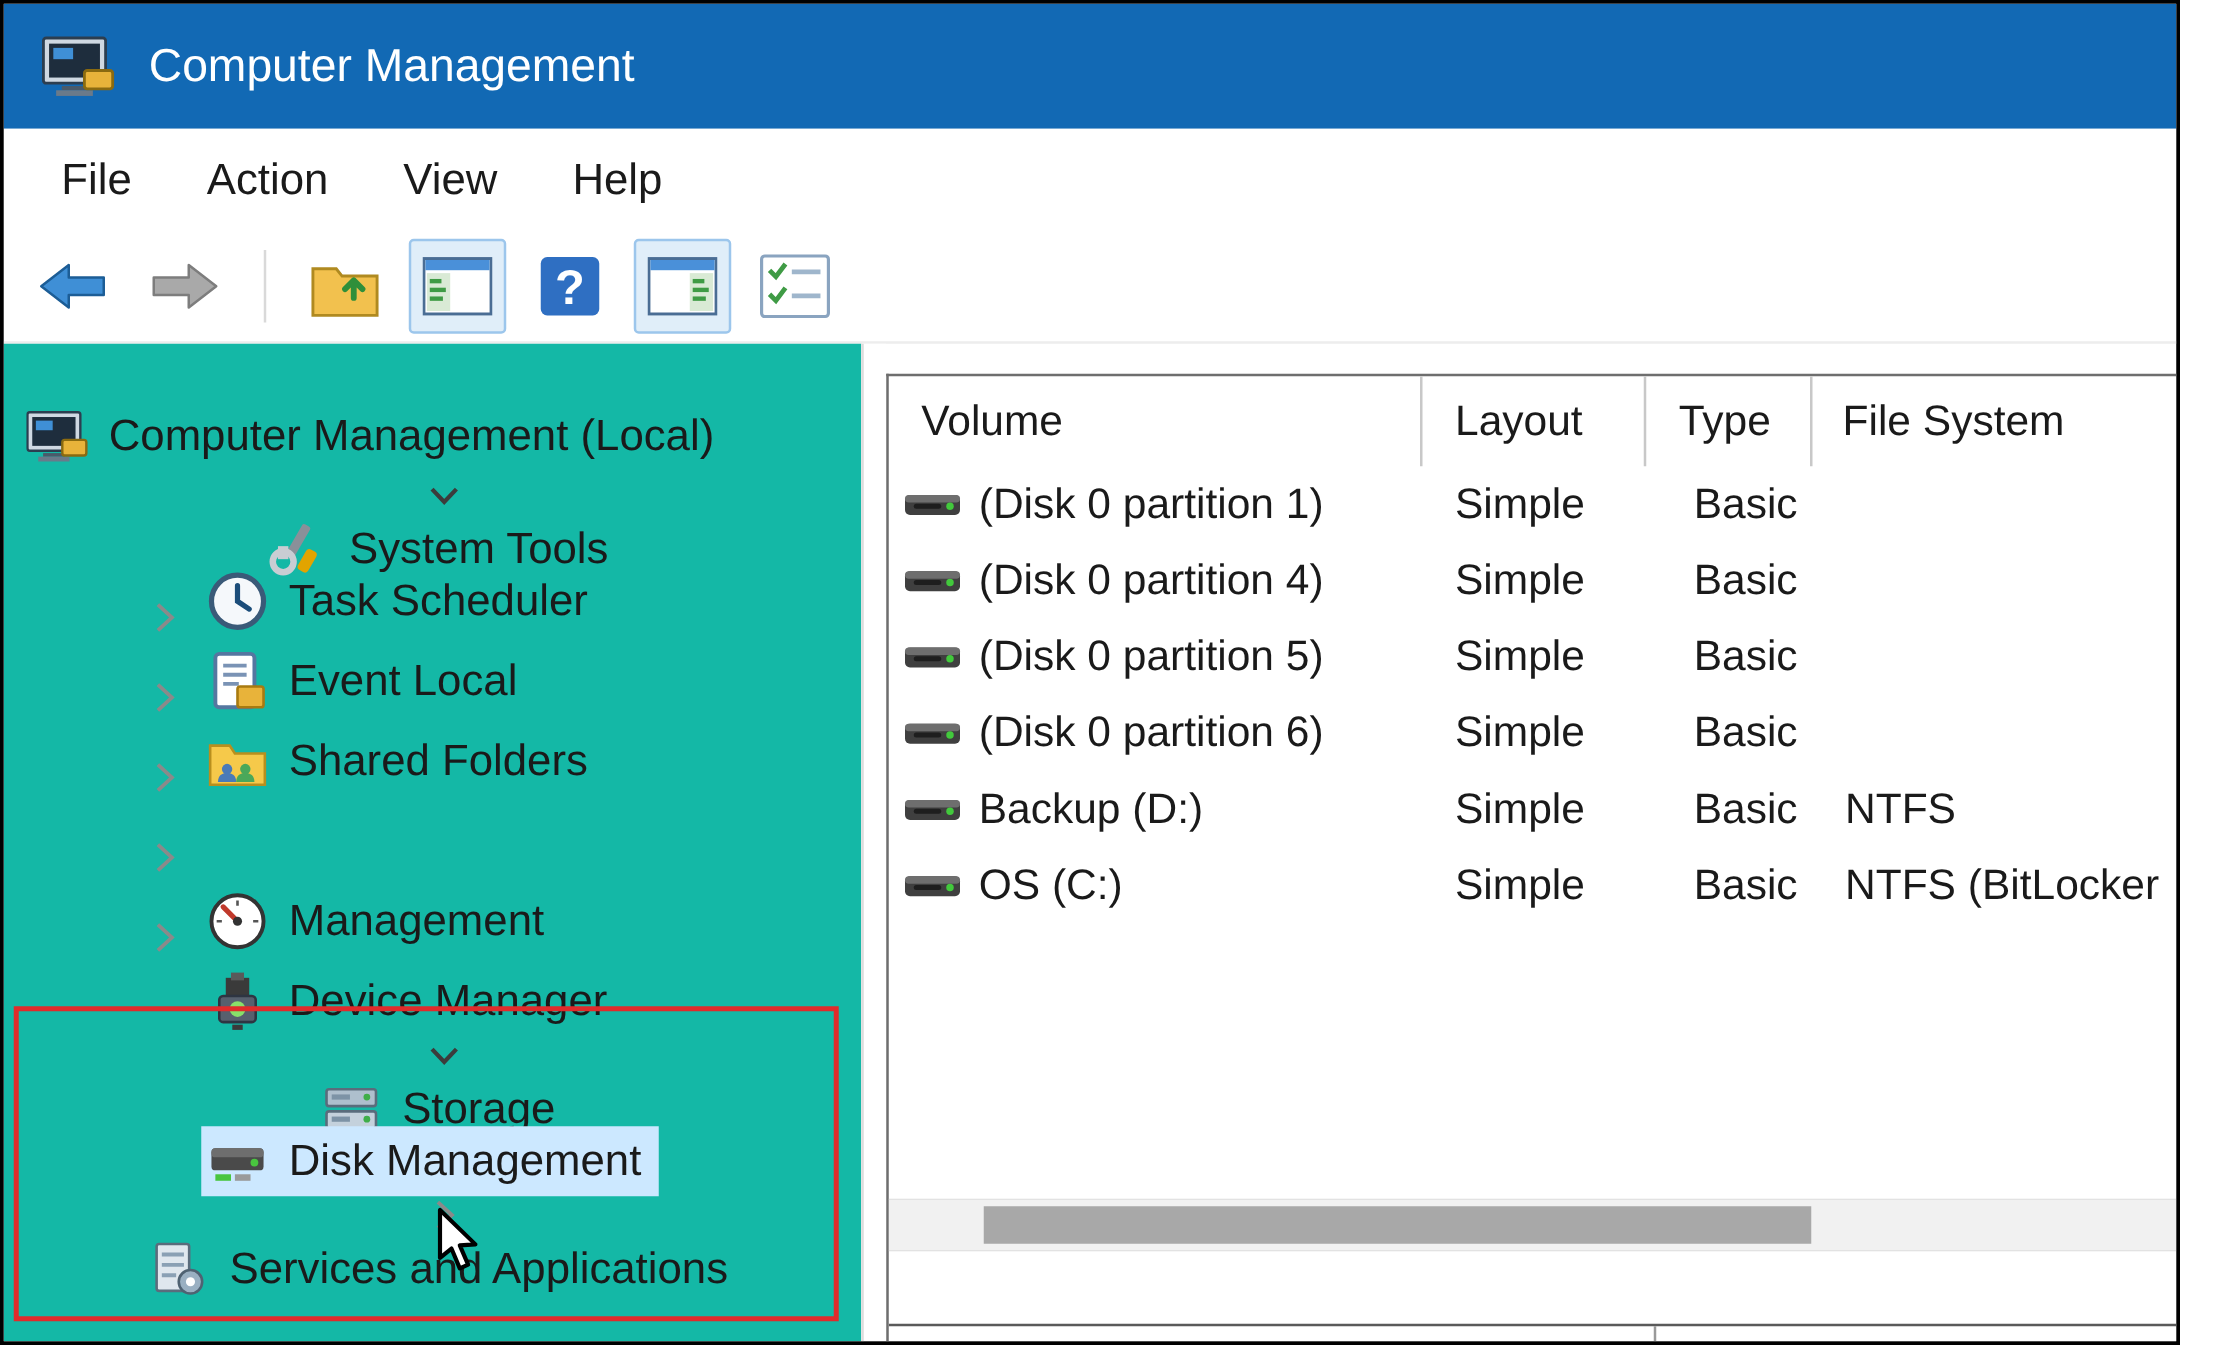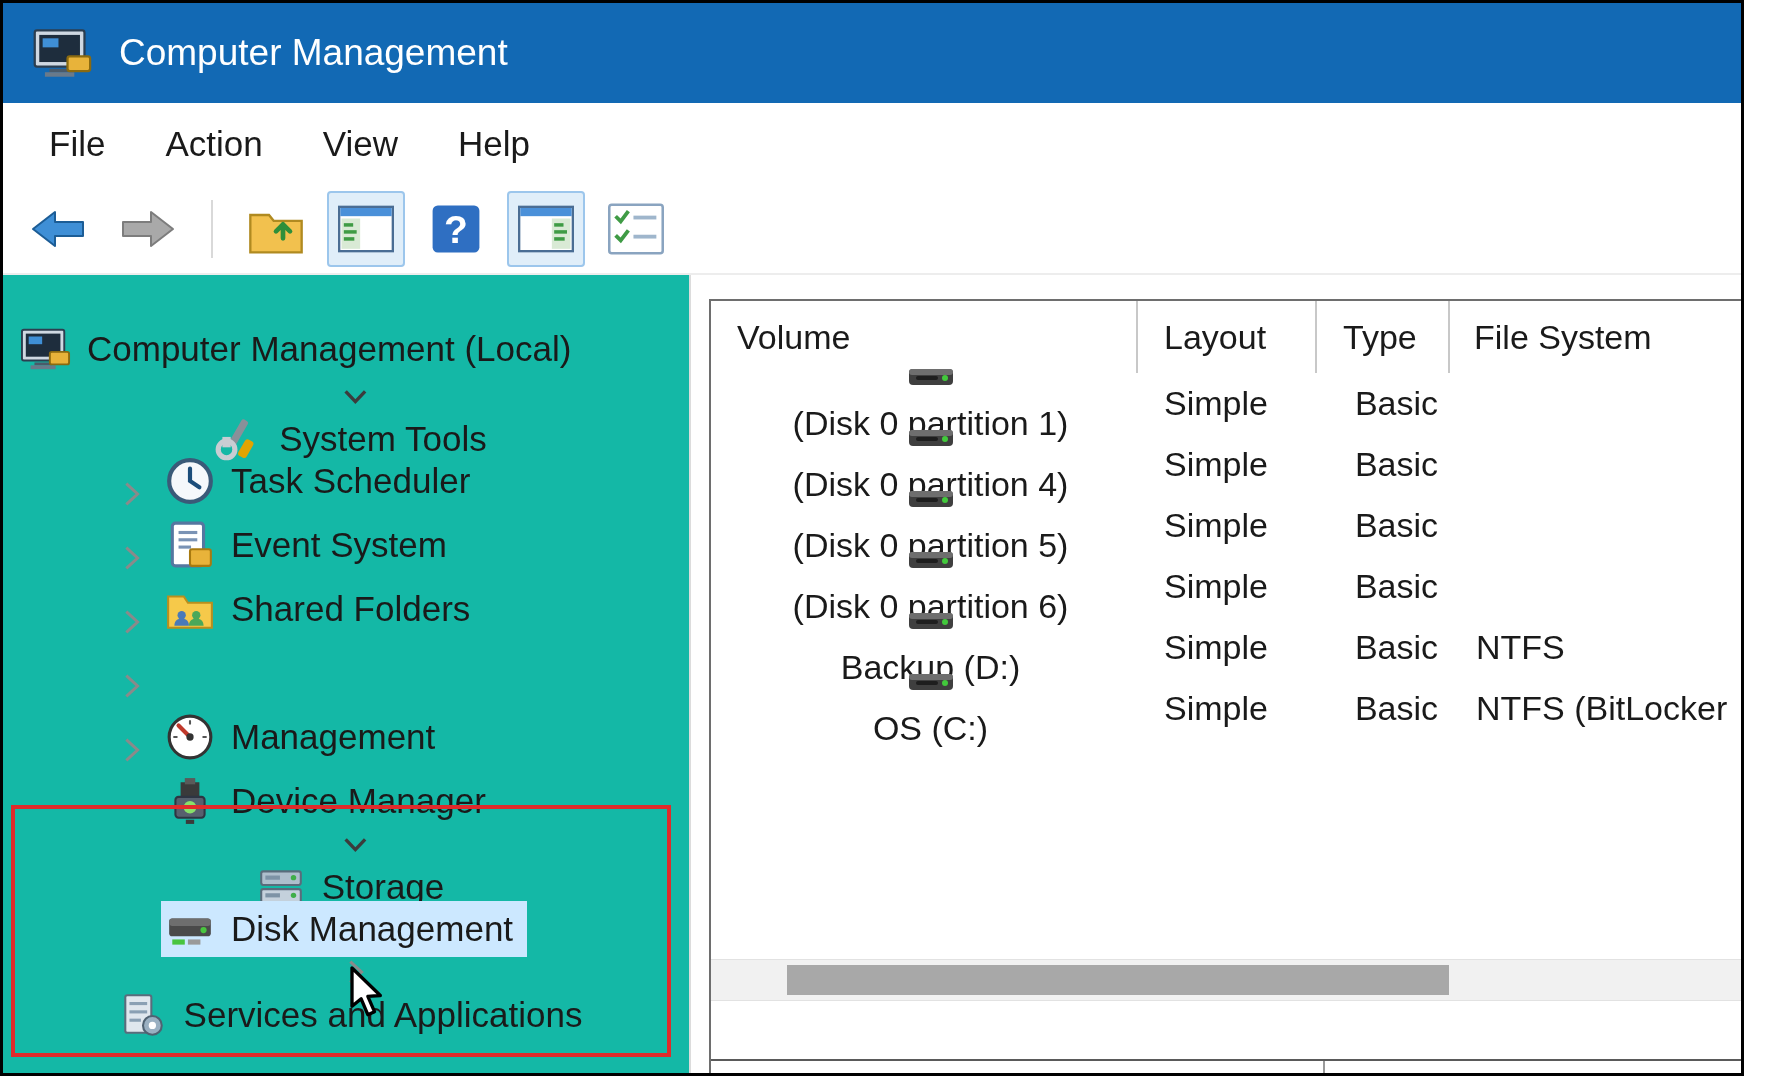--- a/index.html
+++ b/index.html
@@ -58,21 +58,21 @@
   .table-header { display:flex; height:72px; align-items:stretch; }
   .hcell { display:flex; align-items:center; padding-left:26px; font-size:34px;
            border-right:2px solid #c8c8c8; white-space:nowrap; }
   .hcell.col3 { border-right:none; flex:1; }
   .col0 { width:427px; min-width:427px; }
   .col1 { width:179px; min-width:179px; }
   .col2 { width:133px; min-width:133px;text-align:center; }
   .col3 { flex:1;padding-left:24px; }
   .trow { display:flex; height:61px; align-items:center; font-size:34px; }
   .cell { padding-left:26px; overflow:hidden; white-space:nowrap; }
-  .cell.col0 { display:flex; align-items:center; gap:14px; padding-left:12px;flex-direction:column; }
+  .cell.col0 { display:flex; align-items:center; gap:14px; padding-left:12px; }
   .vicon { display:flex; width:46px; min-width:46px; height:26px; }
   .vicon svg { width:100%; height:100%; }
 
   .hscroll { position:absolute; left:0; right:0; top:658px; height:42px;
              background:#f1f1f1; border-top:1px solid #e2e2e2; border-bottom:1px solid #e2e2e2; }
   .hscroll-thumb { position:absolute; left:76px; width:662px; top:5px; bottom:5px; background:#a8a8a8; }
   .bottom-line { position:absolute; left:0; right:0; top:758px; height:2px; background:#5a5a5a; }
   .bottom-vline { position:absolute; left:612px; top:760px; bottom:0; width:2px; background:#9a9a9a; }
 
   
@@ -235,21 +235,21 @@
         <span class="titem">
           <span class="ticon">
             <svg viewBox="0 0 48 48">
               <rect x="7" y="3" width="30" height="41" rx="3" fill="#ffffff" stroke="#5577a0" stroke-width="3"></rect>
               <line x1="13" y1="12" x2="31" y2="12" stroke="#7a93b5" stroke-width="3"></line>
               <line x1="13" y1="19" x2="31" y2="19" stroke="#7a93b5" stroke-width="3"></line>
               <line x1="13" y1="26" x2="25" y2="26" stroke="#7a93b5" stroke-width="3"></line>
               <rect x="24" y="28" width="20" height="16" rx="2" fill="#e8b33a" stroke="#a87a10" stroke-width="2"></rect>
             </svg>
           </span>
-          <span class="tlabel">Event System</span>
+          <span class="tlabel">Event Local</span>
         </span>
       </div>
       <div class="tree-row level2">
         <span class="chev">
           <svg viewBox="0 0 16 16">
             <path d="M5.5 2.5l6 5.5-6 5.5" fill="none" stroke="#8a8a8a" stroke-width="1.6"></path>
           </svg>
         </span>
         <span class="titem">
           <span class="ticon">

